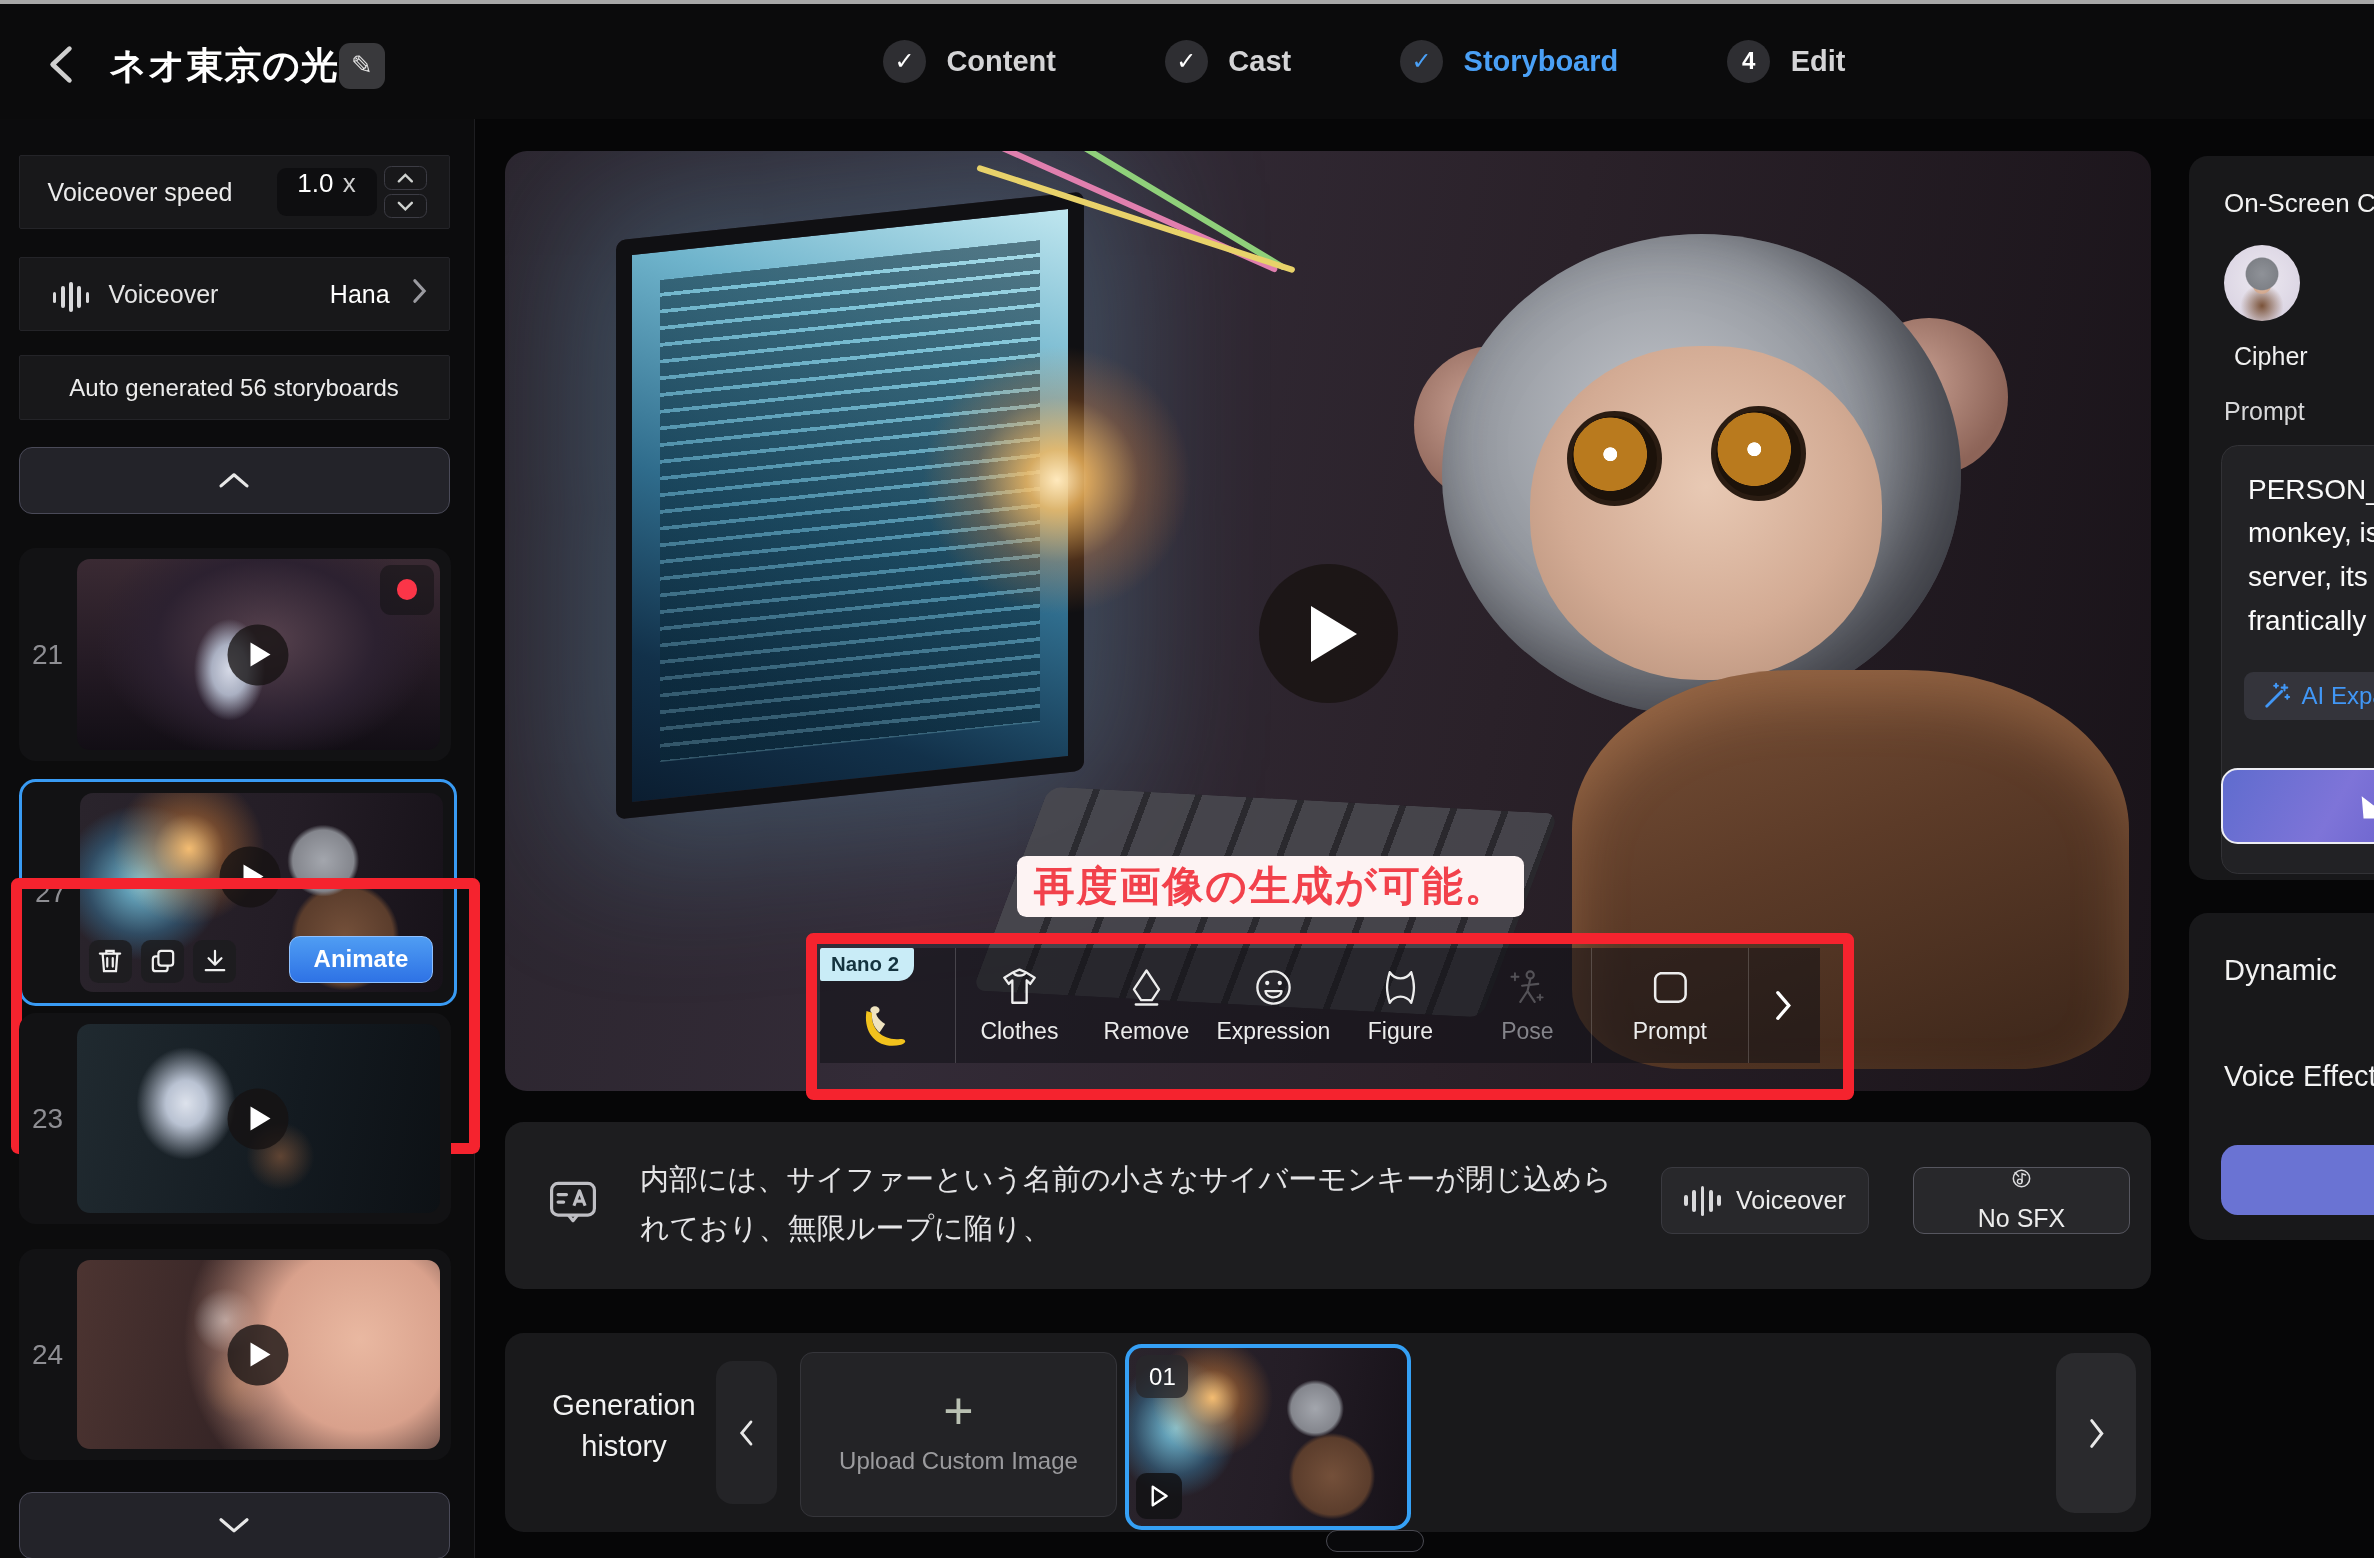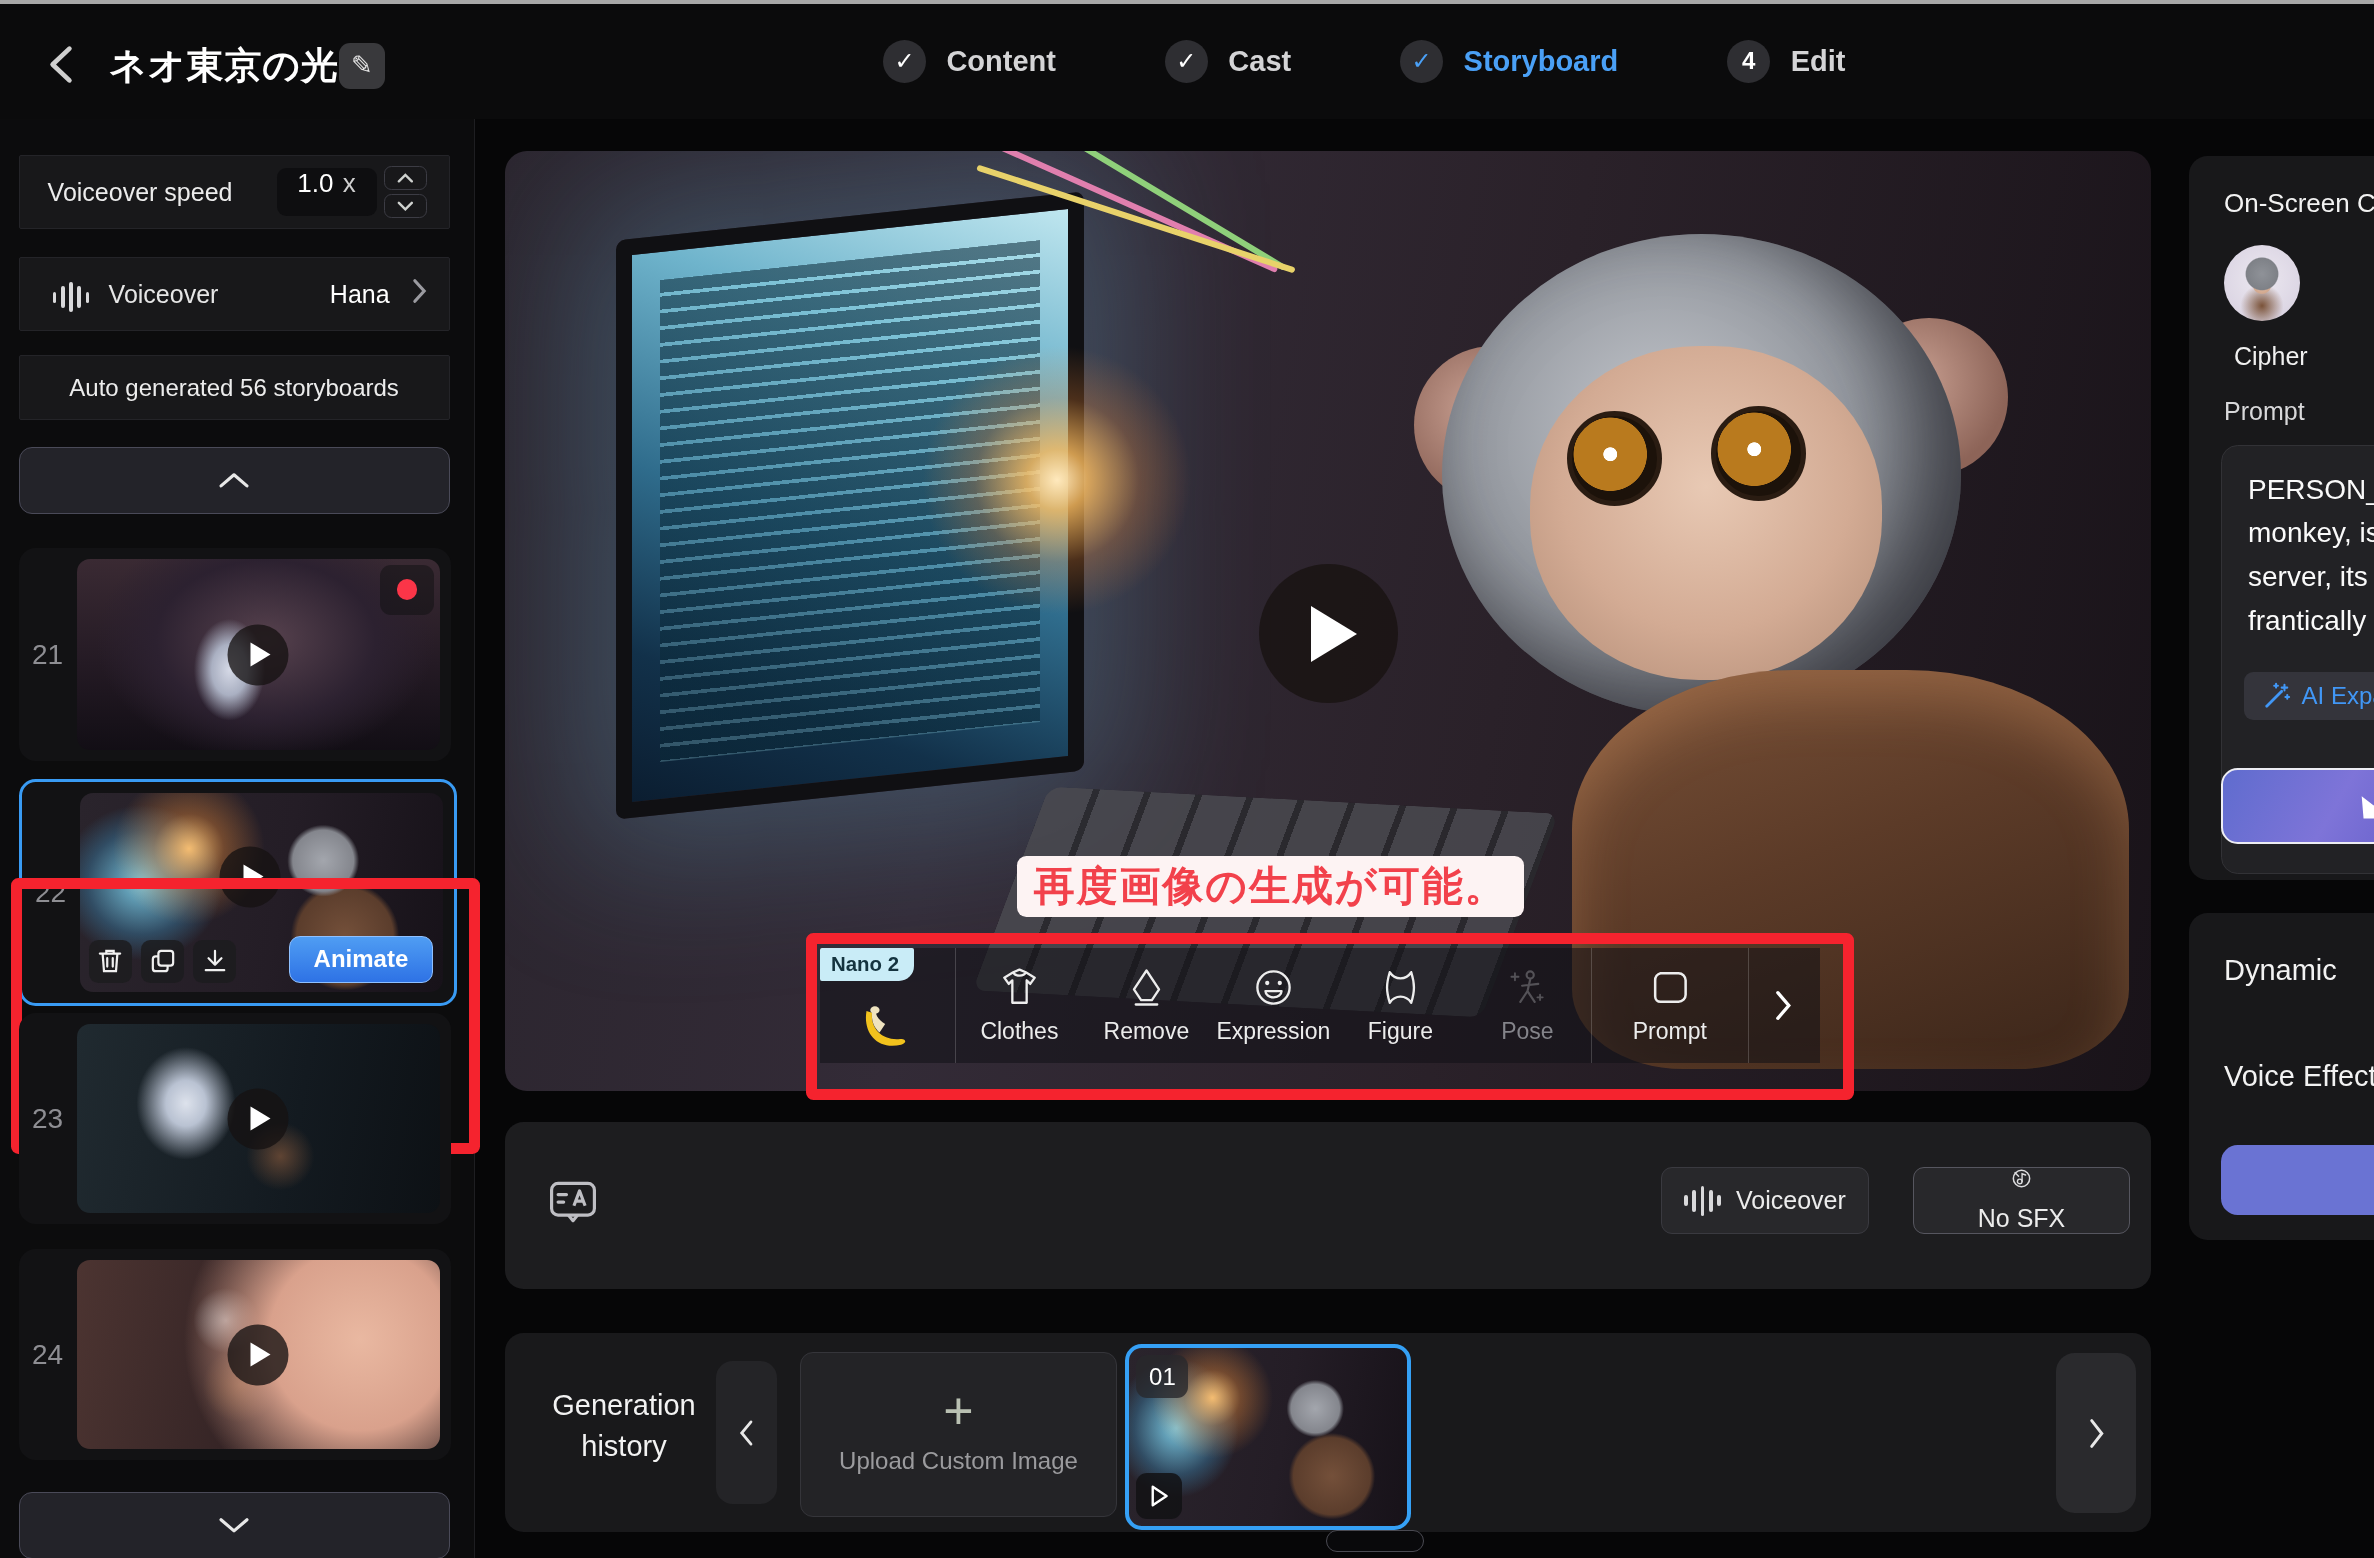--- a/index.html
+++ b/index.html
@@ -259,21 +259,21 @@
         <div class="abs play-ov center" style="left:50%;top:50%;transform:translate(-50%,-50%);">
             <div class="tri"></div>
           </div>
         <div class="abs dotbadge center">
             <div class="reddot"></div>
           </div>
       </div>
     </div>
 
     <div class="abs thumb-row row-22">
-      <div class="abs thumb-num">22</div>
+      <div class="abs thumb-num">27</div>
       <div class="abs thumb-img scene-22">
         <div class="abs play-ov center" style="left:47%;top:42%;transform:translate(-50%,-50%);">
             <div class="tri"></div>
           </div>
         <div class="abs mini-actions">
           <div class="mini-btn">
             <svg width="24" height="26" viewBox="0 0 26 28">
                 <path d="M2 6h22M9 6V3h8v3M5 6l1.5 19h13L21 6M10 11v9M16 11v9" fill="none" stroke="#f0f0f0" stroke-width="2.4" stroke-linecap="round"></path>
               </svg>
           </div>
@@ -409,20 +409,21 @@
 
   <div class="abs caption-card">
     <div class="abs cap-icon">
       <svg width="54" height="54" viewBox="0 0 58 58">
           <rect x="6" y="8" width="46" height="34" rx="7" fill="none" stroke="#bfbfc4" stroke-width="3.4"></rect>
           <path d="M24 42 l5 6 l5 -6" fill="none" stroke="#bfbfc4" stroke-width="3.4" stroke-linejoin="round"></path>
           <path d="M13 20 h9 M13 28 h6" stroke="#bfbfc4" stroke-width="3.4" stroke-linecap="round"></path>
           <path d="M30 32 L36 16 L42 32 M32.5 27 h7" fill="none" stroke="#bfbfc4" stroke-width="3.4" stroke-linejoin="round"></path>
         </svg>
     </div>
+    <div class="abs cap-text">内部には、サイファーという名前の小さなサイバーモンキーが閉じ込められており、無限ループに陥り、</div>
     <div class="abs cap-btn cap-vo">
       <span class="wave">
           <i style="height:11px"></i>
           <i style="height:22px"></i>
           <i style="height:30px"></i>
           <i style="height:22px"></i>
           <i style="height:11px"></i>
         </span>
       <span>Voiceover</span>
     </div>

